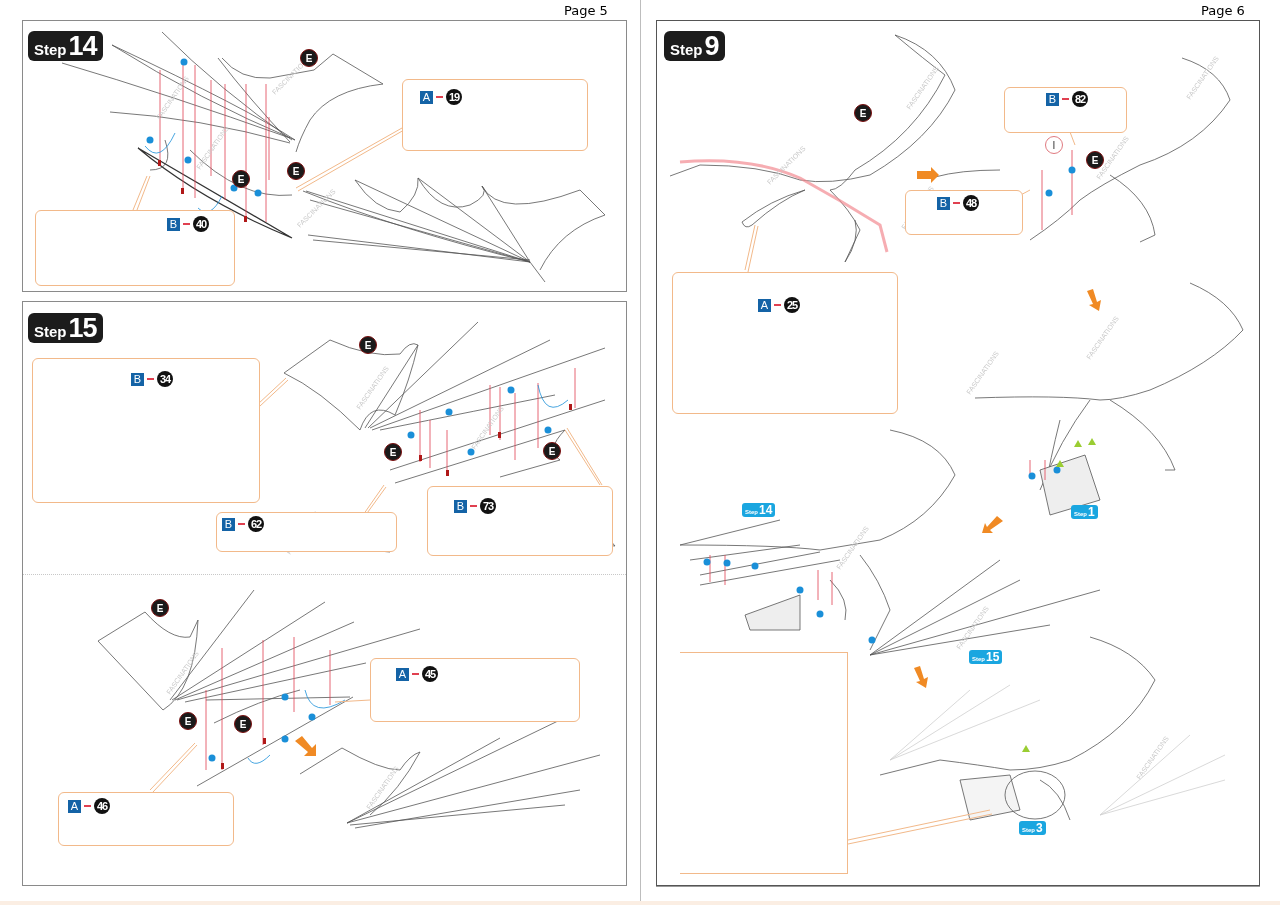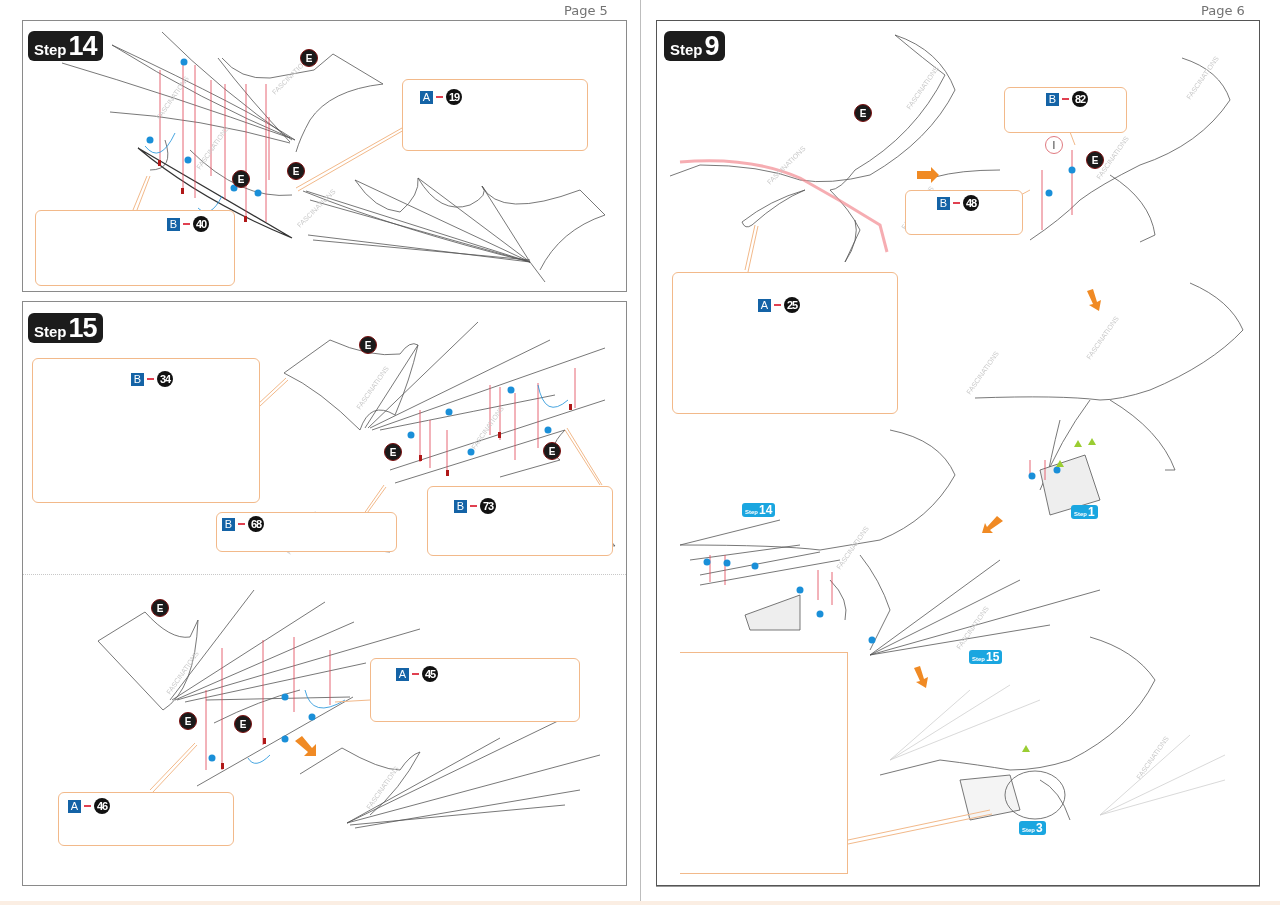--- a/index.html
+++ b/index.html
@@ -1,17 +1,17 @@
 <!DOCTYPE html>
 <html><head>
 <meta charset="utf-8">
 <style>
   html,body{margin:0;padding:0;background:#fff;}
   body{width:1280px;height:905px;position:relative;overflow:hidden;font-family:"Liberation Sans",sans-serif;}
-  .page-label{position:absolute;top:3px;font-size:13px;color:#737373;font-family:"DejaVu Sans",sans-serif;}
+  .page-label{position:absolute;top:3px;font-size:13px;color:#000000;font-family:"DejaVu Sans",sans-serif;}
   .frame{position:absolute;border:1px solid #8a8a8a;background:#fff;box-sizing:border-box;}
   .frame.dark{border-color:#555;box-shadow:0 1px 0 #999;}
   .divider-v{position:absolute;left:640px;top:0;width:1px;height:905px;background:#bdbdbd;}
   .bottom-strip{position:absolute;left:0;top:901px;width:1280px;height:4px;background:#fbeee3;}
   .step-badge{position:absolute;background:#1c1c1c;color:#fff;border-radius:6px;height:30px;padding:0 6px;display:flex;align-items:baseline;gap:2px;box-sizing:border-box;}
   .step-badge .w{font-size:15px;font-weight:bold;line-height:30px;}
   .step-badge .n{font-size:27px;font-weight:bold;line-height:30px;letter-spacing:-1px;}
   .mini-step{position:absolute;background:#1aa6e0;color:#fff;border-radius:3px;height:14px;padding:0 3px;display:flex;align-items:baseline;gap:1px;}
   .mini-step .w{font-size:6px;font-weight:bold;line-height:14px;}
   .mini-step .n{font-size:12px;font-weight:bold;line-height:14px;}
@@ -223,21 +223,21 @@
 <div class="callout" style="left:32px;top:358px;width:228px;height:145px"></div>
 <div class="part-tag" style="left:131px;top:371px">
   <span class="sheet">B</span>
   <span class="dash"></span>
   <span class="num">34</span>
 </div>
 <div class="callout" style="left:216px;top:512px;width:181px;height:40px"></div>
 <div class="part-tag" style="left:222px;top:516px">
   <span class="sheet">B</span>
   <span class="dash"></span>
-  <span class="num">68</span>
+  <span class="num">62</span>
 </div>
 <div class="callout" style="left:427px;top:486px;width:186px;height:70px"></div>
 <div class="part-tag" style="left:454px;top:498px">
   <span class="sheet">B</span>
   <span class="dash"></span>
   <span class="num">73</span>
 </div>
 <div class="callout" style="left:370px;top:658px;width:210px;height:64px"></div>
 <div class="part-tag" style="left:396px;top:666px">
   <span class="sheet">A</span>

